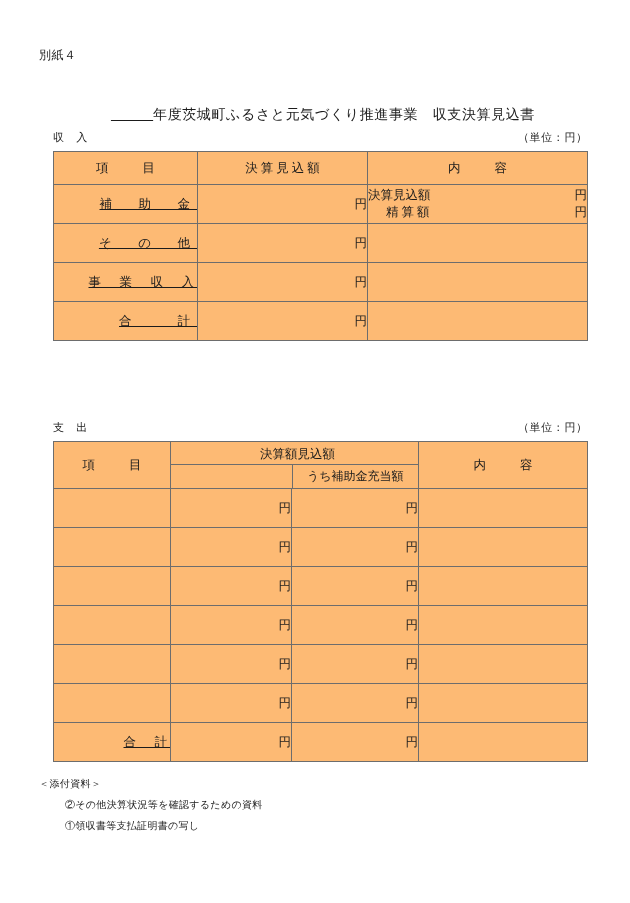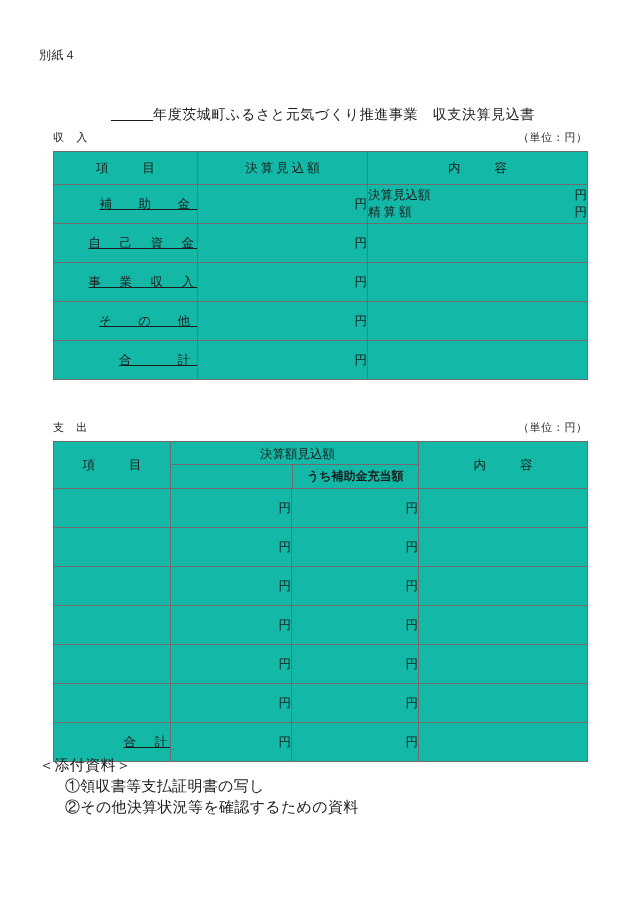--- a/index.html
+++ b/index.html
@@ -65,21 +65,21 @@
     border-collapse: collapse;
     table-layout: fixed;
     font-size: 12.5px;
   }
   table.form td,
   table.form th {
     border: 1px solid #6d6d6d;
     padding: 0;
     font-weight: normal;
     vertical-align: middle;
-    background: #14b8a6;
+    background: #fdba74;
   }
 
   #income-table { left: 53px; top: 151px; width: 534px; }
   #expense-table { left: 53px; top: 441px; width: 534px; }
 
   .c-item   { width: 144px; }
   .c-amount { width: 170px; }
   .c-desc   { width: 220px; }
 
   .e-item   { width: 117px; }
@@ -121,21 +121,20 @@
     height: 22px;
     line-height: 22px;
     padding-left: 6px;
     border-bottom: 1px solid #6d6d6d;
     box-sizing: border-box;
     white-space: nowrap;
   }
   .nested-bottom {
     height: 23px;
     display: flex;
-    font-weight: bold;
   }
   .nested-bottom > div {
     box-sizing: border-box;
     line-height: 23px;
     font-size: 12px;
   }
   .nb-left  { width: 121px; }
   .nb-right {
     width: 127px;
     border-left: 1px solid #6d6d6d;
@@ -149,28 +148,28 @@
     line-height: 17px;
     height: 38px;
     box-sizing: border-box;
   }
   .desc-line {
     display: flex;
     justify-content: space-between;
     white-space: nowrap;
   }
   .dl-label { letter-spacing: 0px; }
-  .dl-label.spaced { letter-spacing: 3px; }
+  .dl-label.spaced { letter-spacing: 3px; margin-left: 18px; }
 
   
   .attach {
     position: absolute;
     left: 39px;
-    top: 755px;
-    font-size: 15px;
+    top: 773px;
+    font-size: 10px;
     line-height: 21px;
     white-space: nowrap;
   }
   .attach-title { letter-spacing: 0.4px; }
   .attach-item { padding-left: 26px; letter-spacing: 0.3px; }
 </style>
 </head>
 <body>
 
 <div class="page">
@@ -202,31 +201,26 @@
             <span class="dl-label">決算見込額</span>
             <span>円</span>
           </div>
           <div class="desc-line">
             <span class="dl-label spaced">精算額</span>
             <span>円</span>
           </div>
         </td>
       </tr>
       <tr>
-        <td class="label-cell tight">自　己　資　金</td>
+        <td class="label-cell">そ　の　他</td>
         <td class="yen-cell">円</td>
         <td class="blank-cell"></td>
       </tr>
       <tr>
         <td class="label-cell tight">事　業　収　入</td>
-        <td class="yen-cell">円</td>
-        <td class="blank-cell"></td>
-      </tr>
-      <tr>
-        <td class="label-cell">そ　の　他</td>
         <td class="yen-cell">円</td>
         <td class="blank-cell"></td>
       </tr>
       <tr>
         <td class="label-cell">合　　計</td>
         <td class="yen-cell">円</td>
         <td class="blank-cell"></td>
       </tr>
     </tbody>
   </table>
@@ -293,17 +287,17 @@
         <td class="label-cell tight">合　計</td>
         <td class="yen-cell">円</td>
         <td class="yen-cell">円</td>
         <td class="blank-cell"></td>
       </tr>
     </tbody>
   </table>
 
   <div class="attach">
     <div class="attach-title">＜添付資料＞</div>
+    <div class="attach-item">②その他決算状況等を確認するための資料</div>
     <div class="attach-item">①領収書等支払証明書の写し</div>
-    <div class="attach-item">②その他決算状況等を確認するための資料</div>
   </div>
 
 </div>
 
 </body></html>

